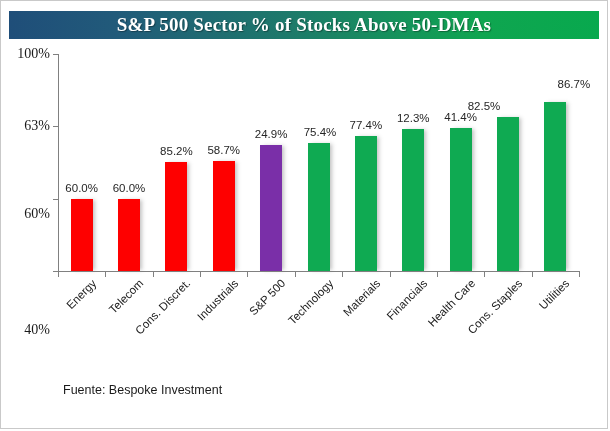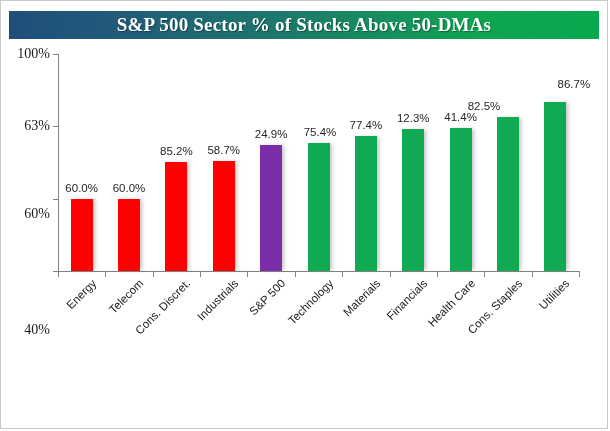--- a/index.html
+++ b/index.html
@@ -170,20 +170,21 @@
       <div class="bar green" title="Financials: 79.3%" style="left: 344.227px; height: 142.135px;"></div>
       <div class="bar-label" style="left: 355.227px; top: 57.865px;">12.3%</div>
       <div class="bar green" title="Health Care: 79.6%" style="left: 391.591px; height: 143.22px;"></div>
       <div class="bar-label" style="left: 402.591px; top: 56.78px;">41.4%</div>
       <div class="bar green" title="Cons. Staples: 82.5%" style="left: 438.955px; height: 153.708px;"></div>
       <div class="bar-label" style="left: 426px; top: 46.2917px;">82.5%</div>
       <div class="bar green" title="Utilities: 86.7%" style="left: 486.318px; height: 168.898px;"></div>
       <div class="bar-label" style="left: 497.318px; top: 24px; padding-left: 37px;">86.7%</div>
     </div>
 
+  <div id="source-note">Fuente: Bespoke Investment</div>
 
 <div class="x-tick-mark" style="left: 57px;"></div>
     <div class="cat-label" style="left: 88.6818px; transform: translateX(-100%) rotate(-45deg); transform-origin: right top;">Energy</div>
     <div class="x-tick-mark" style="left: 104.364px;"></div>
     <div class="cat-label" style="left: 136.045px; transform: translateX(-100%) rotate(-45deg); transform-origin: right top;">Telecom</div>
     <div class="x-tick-mark" style="left: 151.727px;"></div>
     <div class="cat-label" style="left: 183.409px; transform: translateX(-100%) rotate(-45deg); transform-origin: right top;">Cons. Discret.</div>
     <div class="x-tick-mark" style="left: 199.091px;"></div>
     <div class="cat-label" style="left: 230.773px; transform: translateX(-100%) rotate(-45deg); transform-origin: right top;">Industrials</div>
     <div class="x-tick-mark" style="left: 246.455px;"></div>

